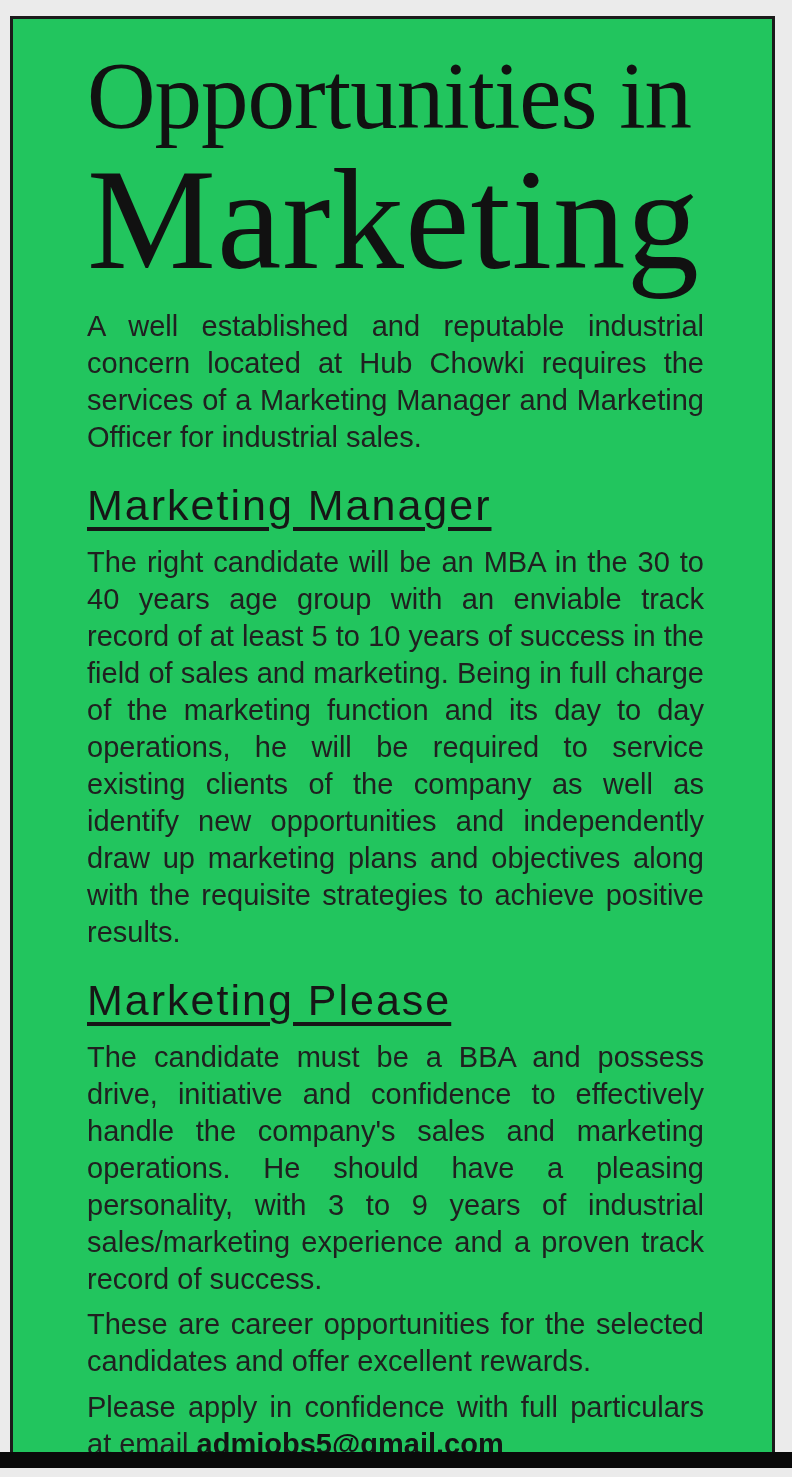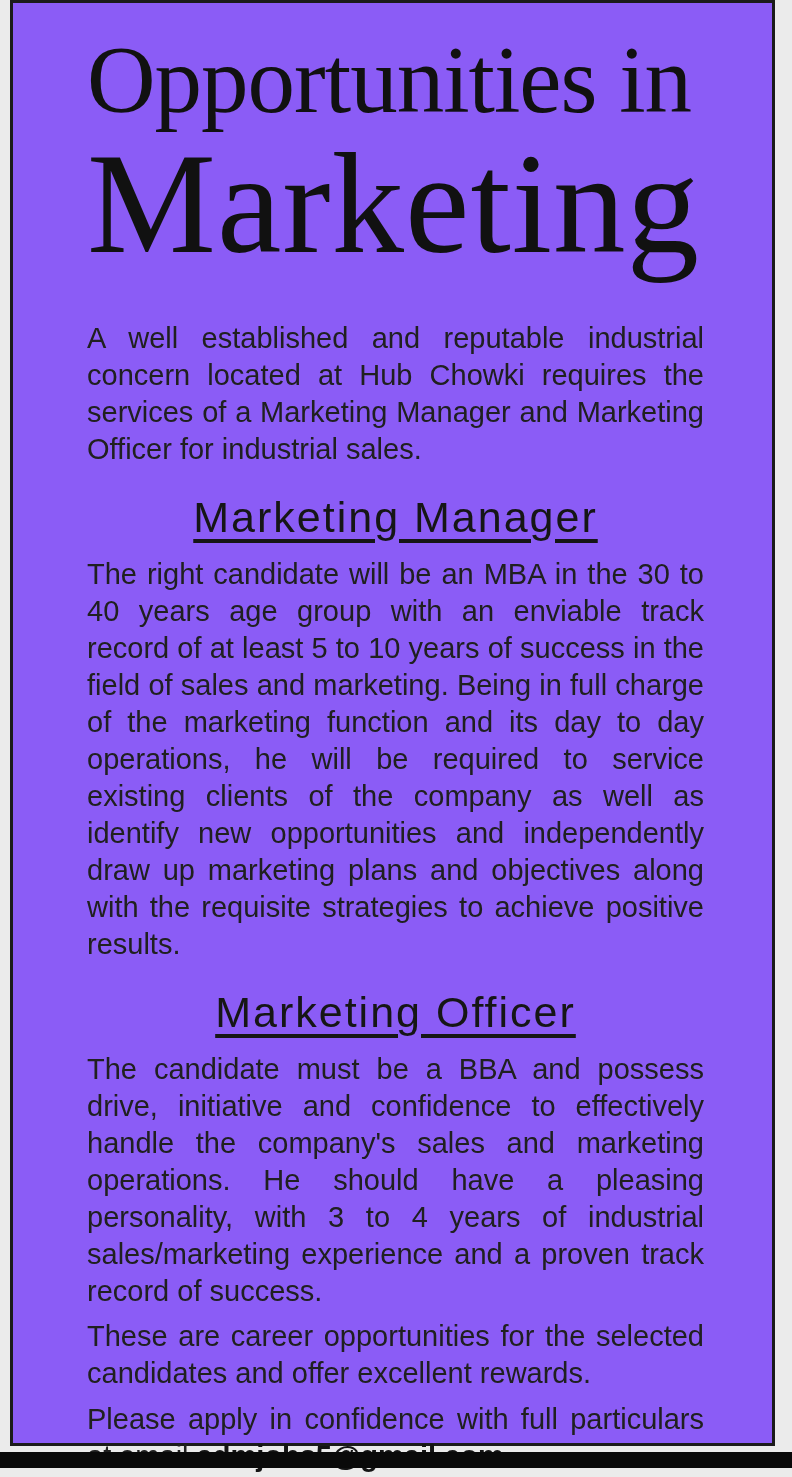--- a/index.html
+++ b/index.html
@@ -11,24 +11,24 @@
     height: 1477px;
     position: relative;
     background: #ebebeb;
     font-family: "Liberation Sans", sans-serif;
     color: #1c1c1c;
     overflow: hidden;
   }
   .ad-box {
     position: absolute;
     left: 10px;
-    top: 0;
+    top: 16px;
     width: 759px;
     height: 1440px;
-    background: #8b5cf6;
+    background: #22c55e;
     border: 3px solid #1b1b1b;
     box-sizing: content-box;
   }
   .content {
     padding: 28px 68px 0 74px;
   }
   .title {
     margin: 0;
     font-family: "Liberation Serif", serif;
     font-weight: normal;
@@ -48,33 +48,32 @@
     letter-spacing: 1px;
     white-space: nowrap;
   }
   p {
     margin: 0;
     font-size: 29px;
     line-height: 37px;
     text-align: justify;
     color: #202020;
   }
-  .intro { margin-top: 44px; }
+  .intro { margin-top: 16px; }
   h2 {
     margin: 0;
     margin-top: 26px;
     font-size: 43px;
     line-height: 1.1;
     font-weight: normal;
     letter-spacing: 2px;
     color: #161616;
     text-decoration: underline;
     text-decoration-thickness: 4px;
     text-underline-offset: 7px;
-    text-align: center;
   }
   .section-body { margin-top: 15px; }
   .closing { margin-top: 8px; }
   .apply { margin-top: 9px; }
   .apply strong { font-weight: bold; color: #141414; }
   .bottom-bar {
     position: absolute;
     left: 0;
     top: 1452px;
     width: 792px;
@@ -90,22 +89,22 @@
     <div class="content">
       <h1 class="title">
         <span class="t1">Opportunities in</span>
         <span class="t2">Marketing</span>
       </h1>
       <p class="intro">A well established and reputable industrial concern located at Hub Chowki requires the services of a Marketing Manager and Marketing Officer for industrial sales.</p>
 
       <h2>Marketing Manager</h2>
       <p class="section-body">The right candidate will be an MBA in the 30 to 40 years age group with an enviable track record of at least 5 to 10 years of success in the field of sales and marketing. Being in full charge of the marketing function and its day to day operations, he will be required to service existing clients of the company as well as identify new opportunities and independently draw up marketing plans and objectives along with the requisite strategies to achieve positive results.</p>
 
-      <h2>Marketing Officer</h2>
-      <p class="section-body">The candidate must be a BBA and possess drive, initiative and confidence to effectively handle the company's sales and marketing operations.  He should  have a pleasing personality, with 3 to 4 years of industrial sales/marketing experience and a proven track record of success.</p>
+      <h2>Marketing Please</h2>
+      <p class="section-body">The candidate must be a BBA and possess drive, initiative and confidence to effectively handle the company's sales and marketing operations.  He should  have a pleasing personality, with 3 to 9 years of industrial sales/marketing experience and a proven track record of success.</p>
 
       <p class="closing">These are career opportunities for the selected candidates and offer excellent rewards.</p>
 
       <p class="apply"><span>Please apply in confidence with full particulars at email </span><strong>admjobs5@gmail.com</strong></p>
     </div>
   </div>
   <div class="bottom-bar"></div>
 </div>
 
 </body></html>

